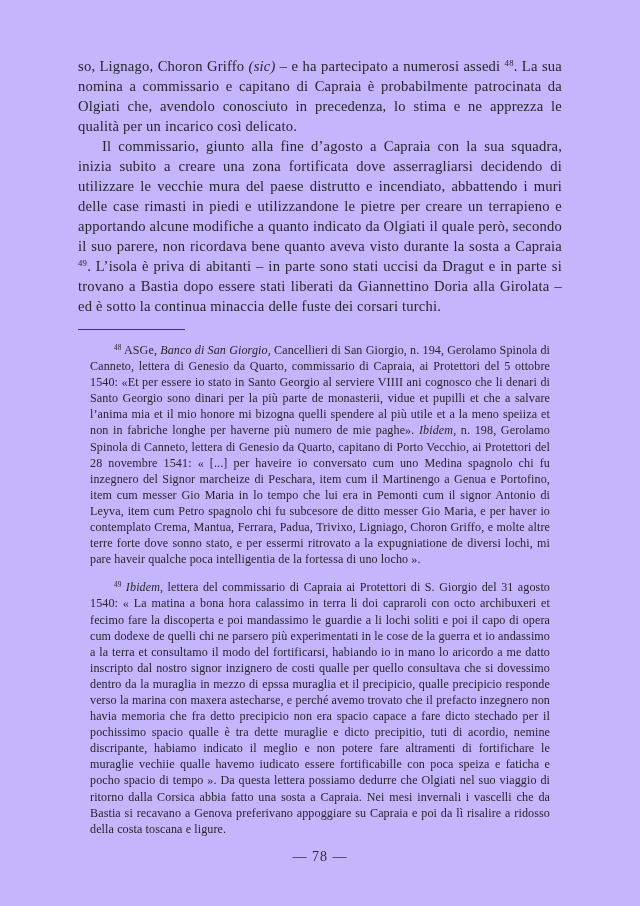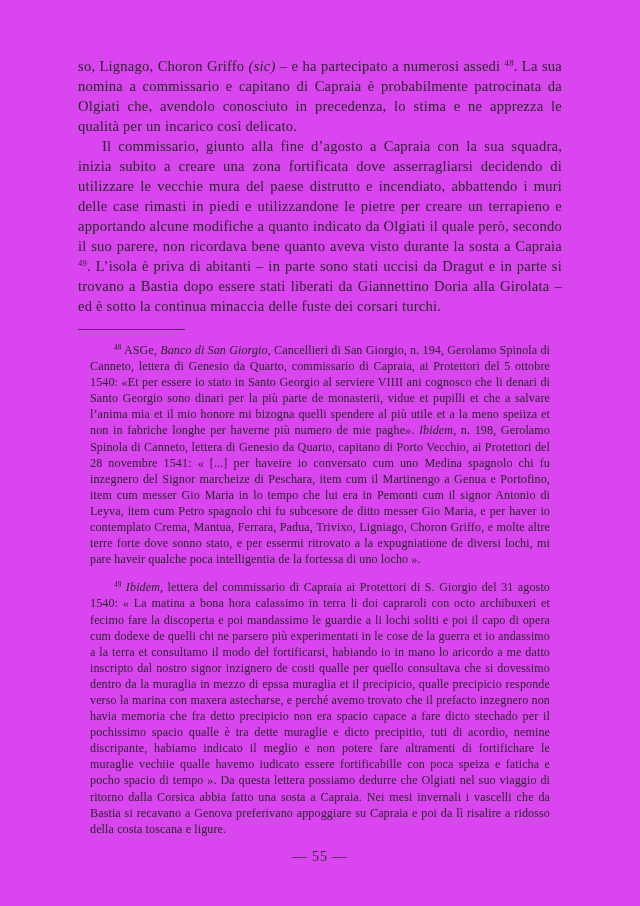--- a/index.html
+++ b/index.html
@@ -4,21 +4,21 @@
 <style>
   html, body { margin: 0; padding: 0; }
   body {
     width: 640px; height: 906px;
     background: #f2f2f2;
     font-family: "Liberation Serif", serif;
   }
   .page {
     box-sizing: border-box;
     width: 640px; height: 906px;
-    background: #d946ef;
+    background: #c4b5fd;
     color: #272727;
     padding: 56px 78px 0 78px;
     overflow: hidden;
   }
   .main-text p {
     margin: 0;
     font-size: 14.6px;
     line-height: 20px;
     text-align: justify;
     letter-spacing: 0.2px;
@@ -60,15 +60,15 @@
   <main class="main-text">
       <p><span>so, Lignago, Choron Griffo </span><i>(sic)</i><span> – e ha partecipato a numerosi assedi </span><sup>48</sup><span>. La sua nomina a commissario e capitano di Capraia è probabilmente patrocinata da Olgiati che, avendolo conosciuto in precedenza, lo stima e ne apprezza le qualità per un incarico così delicato.</span></p>
       <p class="indent"><span>Il commissario, giunto alla fine d’agosto a Capraia con la sua squadra, inizia subito a creare una zona fortificata dove asserragliarsi decidendo di utilizzare le vecchie mura del paese distrutto e incendiato, abbattendo i muri delle case rimasti in piedi e utilizzandone le pietre per creare un terrapieno e apportando alcune modifiche a quanto indicato da Olgiati il quale però, secondo il suo parere, non ricordava bene quanto aveva visto durante la sosta a Capraia </span><sup>49</sup><span>. L’isola è priva di abitanti – in parte sono stati uccisi da Dragut e in parte si trovano a Bastia dopo essere stati liberati da Giannettino Doria alla Girolata – ed è sotto la continua minaccia delle fuste dei corsari turchi.</span></p>
     </main>
   <hr class="footnote-separator">
   <section class="footnotes">
       <p><sup>48</sup><span> ASGe, </span><i>Banco di San Giorgio</i><span>, Cancellieri di San Giorgio, n. 194, Gerolamo Spinola di Canneto, lettera di Genesio da Quarto, commissario di Capraia, ai Protettori del 5 ottobre 1540: «Et per essere io stato in Santo Georgio al serviere VIIII ani cognosco che li denari di Santo Georgio sono dinari per la più parte de monasterii, vidue et pupilli et che a salvare l’anima mia et il mio honore mi bizogna quelli spendere al più utile et a la meno speiiza et non in fabriche longhe per haverne più numero de mie paghe». </span><i>Ibidem</i><span>, n. 198, Gerolamo Spinola di Canneto, lettera di Genesio da Quarto, capitano di Porto Vecchio, ai Protettori del 28 novembre 1541: « [...] per haveire io conversato cum uno Medina spagnolo chi fu inzegnero del Signor marcheize di Peschara, item cum il Martinengo a Genua e Portofino, item cum messer Gio Maria in lo tempo che lui era in Pemonti cum il signor Antonio di Leyva, item cum Petro spagnolo chi fu subcesore de ditto messer Gio Maria, e per haver io contemplato Crema, Mantua, Ferrara, Padua, Trivixo, Ligniago, Choron Griffo, e molte altre terre forte dove sonno stato, e per essermi ritrovato a la expugniatione de diversi lochi, mi pare haveir qualche poca intelligentia de la fortessa di uno locho ».</span></p>
       <p><sup>49</sup><span> </span><i>Ibidem</i><span>, lettera del commissario di Capraia ai Protettori di S. Giorgio del 31 agosto 1540: « La matina a bona hora calassimo in terra li doi capraroli con octo archibuxeri et fecimo fare la discoperta e poi mandassimo le guardie a li lochi soliti e poi il capo di opera cum dodexe de quelli chi ne parsero più experimentati in le cose de la guerra et io andassimo a la terra et consultamo il modo del fortificarsi, habiando io in mano lo aricordo a me datto inscripto dal nostro signor inzignero de costi qualle per quello consultava che si dovessimo dentro da la muraglia in mezzo di epssa muraglia et il precipicio, qualle precipicio responde verso la marina con maxera astecharse, e perché avemo trovato che il prefacto inzegnero non havia memoria che fra detto precipicio non era spacio capace a fare dicto stechado per il pochissimo spacio qualle è tra dette muraglie e dicto precipitio, tuti di acordio, nemine discripante, habiamo indicato il meglio e non potere fare altramenti di fortifichare le muraglie vechiie qualle havemo iudicato essere fortificabille con poca speiza e faticha e pocho spacio di tempo ». Da questa lettera possiamo dedurre che Olgiati nel suo viaggio di ritorno dalla Corsica abbia fatto una sosta a Capraia. Nei mesi invernali i vascelli che da Bastia si recavano a Genova preferivano appoggiare su Capraia e poi da lì risalire a ridosso della costa toscana e ligure.</span></p>
     </section>
   <footer class="page-footer">
-    <span>— 55 —</span>
+    <span>— 78 —</span>
   </footer>
 </div>
 
 </body></html>

